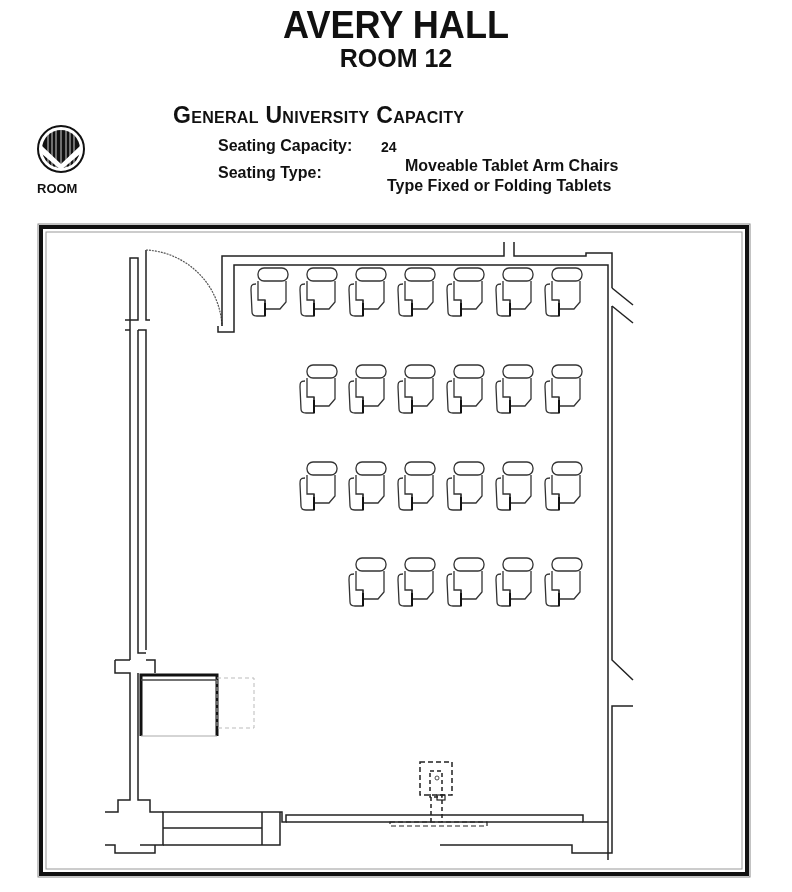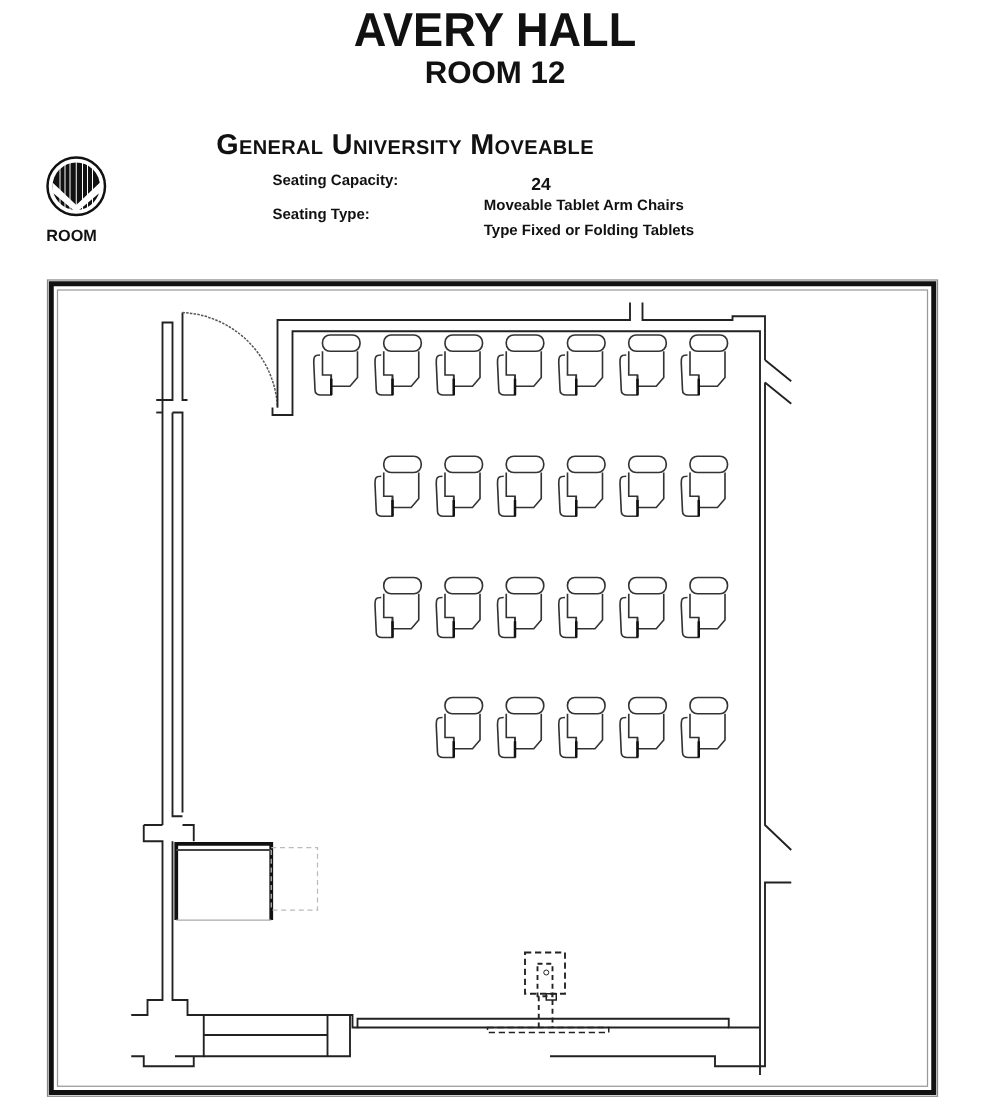--- a/index.html
+++ b/index.html
@@ -1,35 +1,35 @@
 <!DOCTYPE html>
 <html><head>
   <meta charset="utf-8">
   <style>
     html, body { margin:0; padding:0; background:#fff; }
     body { width:792px; height:892px; position:relative; overflow:hidden; font-family:"Liberation Sans", sans-serif; color:#111; }
     .abs { position:absolute; }
     .title { left:0; width:792px; top:4px; text-align:center; font-weight:bold; font-size:38px; letter-spacing:0px; transform:scaleX(0.95); }
     .subtitle { left:0; width:792px; top:44px; text-align:center; font-weight:bold; font-size:25px; }
     .classtype { left:173px; top:102px; font-weight:bold; font-size:23px; font-variant:small-caps; letter-spacing:0.3px; }
-    .lbl { font-weight:bold; font-size:12px; }
+    .lbl { font-weight:bold; font-size:16px; }
     .north-text { left:37px; top:181px; font-weight:bold; font-size:13px; }
     svg.plan { position:absolute; left:0; top:0; }
   </style>
 </head>
 <body>
 
 <div class="abs title">AVERY HALL</div>
 <div class="abs subtitle">ROOM 12</div>
-<div class="abs classtype">General University Moveable</div>
+<div class="abs classtype">General University Capacity</div>
 
 <div class="abs lbl" style="left:218px;top:137px;">Seating Capacity:</div>
-<div class="abs lbl" style="left:381px;top:139px;font-size:14px;margin-left:44px;">24</div>
+<div class="abs lbl" style="left:381px;top:139px;font-size:14px;">24</div>
 <div class="abs lbl" style="left:218px;top:154px;margin-top:10px;">Seating Type:</div>
-<div class="abs lbl" style="left:387px;top:157px;">Moveable Tablet Arm Chairs</div>
+<div class="abs lbl" style="left:405px;top:157px;">Moveable Tablet Arm Chairs</div>
 <div class="abs lbl" style="left:387px;top:177px;">Type Fixed or Folding Tablets</div>
 
 <svg class="abs" style="left:36px;top:124px;" width="50" height="50" viewBox="0 0 50 50">
   <circle cx="25" cy="25" r="23" fill="#fff" stroke="#111" stroke-width="2"></circle>
   <circle cx="25" cy="25" r="19" fill="#111"></circle>
   <g stroke="#fff" stroke-width="0.8">
     <line x1="12" y1="8" x2="12" y2="40"></line>
       <line x1="16" y1="6" x2="16" y2="42"></line>
     <line x1="20" y1="5" x2="20" y2="44"></line>
       <line x1="25" y1="5" x2="25" y2="44"></line>

